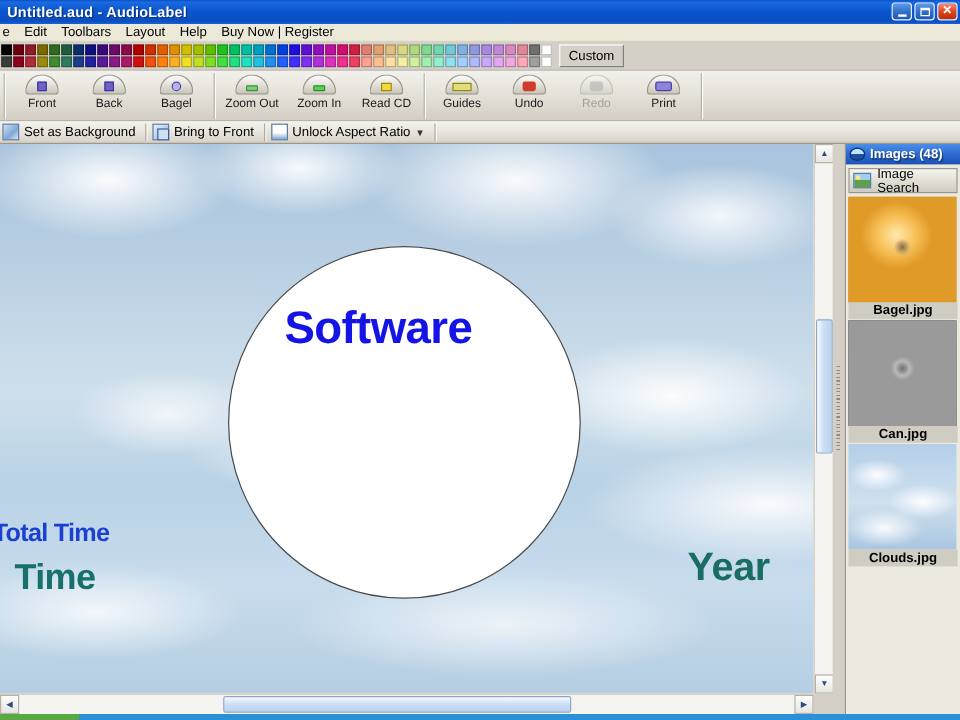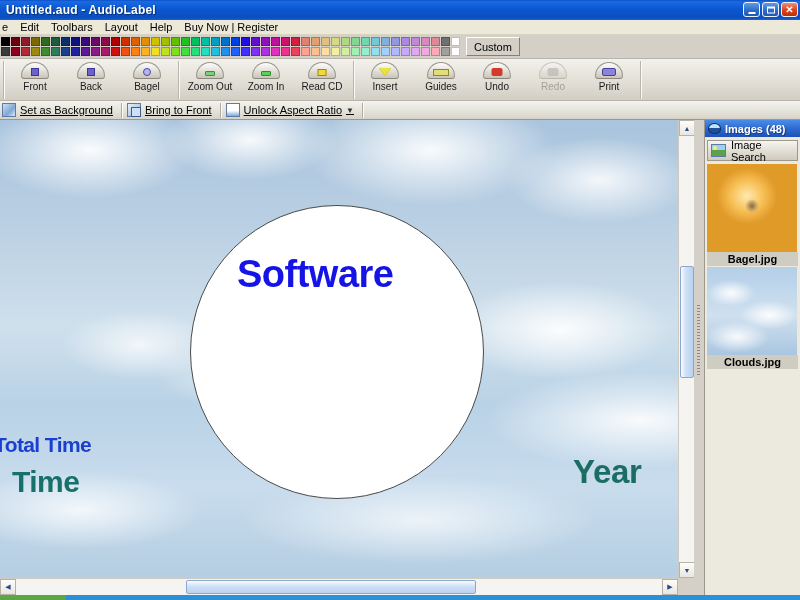--- a/index.html
+++ b/index.html
@@ -103,21 +103,21 @@
   .ic-und { width: 11px; height: 8px; background: #d23a2a; border-radius: 2px; }
   .ic-red { width: 11px; height: 8px; background: #9b9b9b; border-radius: 2px; }
   .ic-prn { width: 14px; height: 8px; background: #8d84d8; border: 1px solid #4a3fa3; border-radius: 2px; }
 
   
   .toolbar2 {
     position: absolute; left: 0; top: 101px; width: 800px; height: 19px;
     background: linear-gradient(to bottom, #f4f3ef, #e4e1d8 60%, #d6d2c8);
     display: flex; align-items: center; border-bottom: 1px solid #9b978d;
   }
-  .t2-btn { display: flex; align-items: center; height: 17px; padding: 0 5px 0 2px; font-size: 11px; color: #000; cursor: default; text-decoration: underline; }
+  .t2-btn { display: flex; align-items: center; height: 17px; padding: 0 5px 0 2px; font-size: 11px; color: #000; cursor: default; }
   .t2-ico {
     width: 14px; height: 14px; margin-right: 4px; border: 1px solid #5b7ca8;
     background: linear-gradient(135deg, #cfe0f4, #7fa8d4 60%, #dbe8f7);
     position: relative; flex: 0 0 auto;
   }
   .t2-ico.b2 { background: linear-gradient(135deg, #e8f0fa, #8fb4dc); }
   .t2-ico.b2:after { content: ""; position: absolute; left: 3px; top: 3px; width: 8px; height: 8px; border: 1px solid #3a5f8f; background: #cfe0f4; }
   .t2-ico.b3 { background: linear-gradient(to bottom, #ffffff 55%, #7fa8d4); }
   .t2-sep { width: 1px; height: 15px; margin: 0 3px; background: #b0aca2; box-shadow: 1px 0 0 #fcfbf8; }
   .t2-caret { margin-left: 4px; font-size: 8px; color: #333; }
@@ -426,26 +426,20 @@
         <span class="tb-ico">
             <i class="ic-ycd"></i>
           </span>
         <span>Read CD</span>
       </div>
     </div>
     <div class="tb-sep"></div>
     <div class="tb-group">
       <div class="tb-btn">
         <span class="tb-ico">
-            <i class="ic-tri"></i>
-          </span>
-        <span>Insert</span>
-      </div>
-      <div class="tb-btn">
-        <span class="tb-ico">
             <i class="ic-gui"></i>
           </span>
         <span>Guides</span>
       </div>
       <div class="tb-btn">
         <span class="tb-ico">
             <i class="ic-und"></i>
           </span>
         <span>Undo</span>
       </div>
@@ -518,20 +512,24 @@
     <div class="search-btn">
       <span class="search-ico"></span>
       <span>Image Search</span>
     </div>
     <div class="thumbs" id="thumbs">
         <div class="thumb-item">
           <div class="thumb-img t-bagel"></div>
           <div class="thumb-cap">Bagel.jpg</div>
         </div>
         <div class="thumb-item">
+          <div class="thumb-img t-can"></div>
+          <div class="thumb-cap">Can.jpg</div>
+        </div>
+        <div class="thumb-item">
           <div class="thumb-img t-clouds"></div>
           <div class="thumb-cap">Clouds.jpg</div>
         </div>
       </div>
   </div>
 
   <div class="statusbar">
     <div class="status-green"></div>
   </div>
 

